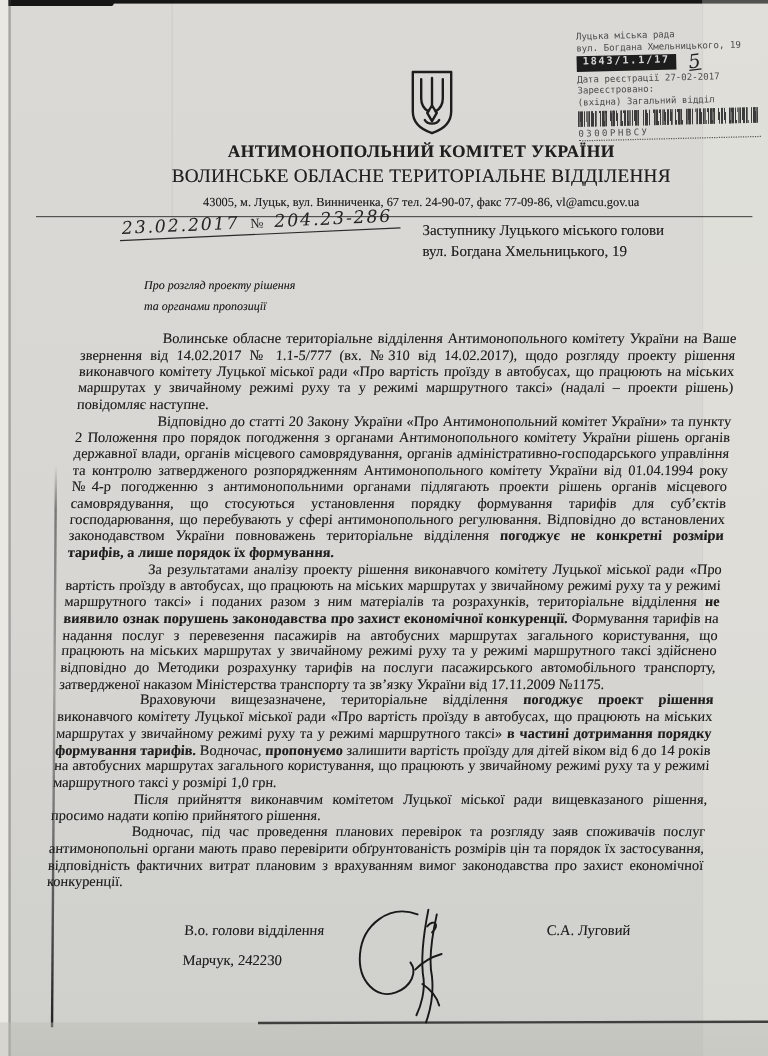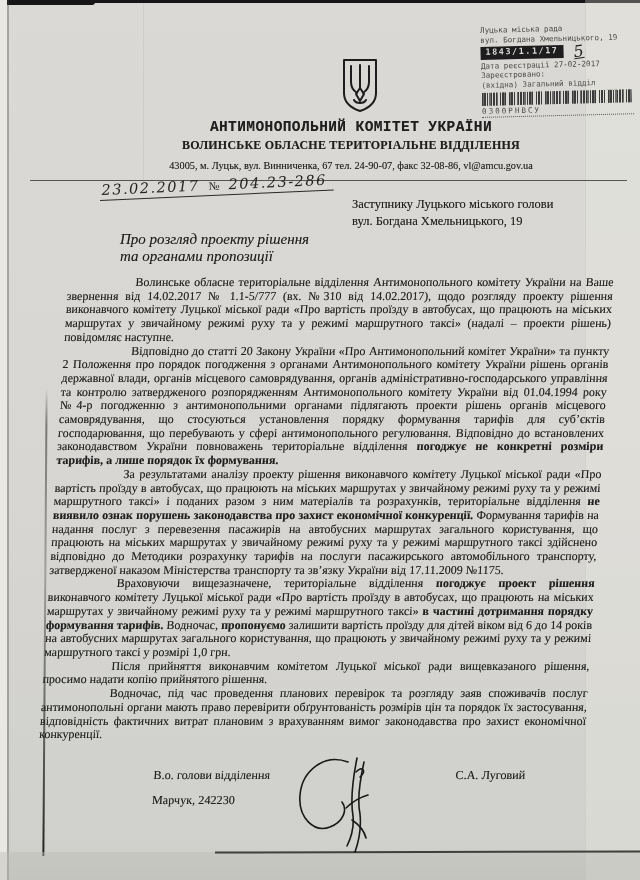--- a/index.html
+++ b/index.html
@@ -32,35 +32,35 @@
     background:
       repeating-linear-gradient(90deg,#3b3b3b 0 1px,transparent 1px 2px,#3b3b3b 2px 4px,transparent 4px 5px,#3b3b3b 5px 6px,transparent 6px 9px),
       repeating-linear-gradient(90deg,rgba(60,60,60,.7) 0 2px,transparent 2px 7px);}
   .barcode-text{border-bottom:1px dotted #555;width:152px;padding-top:1px;letter-spacing:2px;}
 
   
   .emblem{position:absolute;left:340px;top:57px;}
 
   
   .letterhead{position:absolute;left:74px;right:12px;top:119px;text-align:center;}
-  .org-name{font-weight:bold;font-size:14.5px;letter-spacing:.4px;font-family:Liberation Mono, monospace;}
-  .division{font-size:12px;margin-top:3px;letter-spacing:.2px;font-weight:bold;}
+  .org-name{font-weight:bold;font-size:14.5px;letter-spacing:.4px;}
+  .division{font-size:16px;margin-top:3px;letter-spacing:.2px;}
   .contact{font-size:10.3px;margin-top:7px;}
   .head-rule{position:absolute;left:30px;right:13px;top:180px;height:1px;background:rgba(50,50,50,.8);}
 
   
   .refline{position:absolute;left:100px;top:180px;transform:rotate(-2.6deg);transform-origin:left bottom;
     font-family:"DejaVu Serif", serif;font-style:italic;color:#242424;
     border-bottom:1.3px solid #2a2a2a;padding:0 6px 1px 2px;}
   .refline .hd{font-size:14.5px;letter-spacing:1.5px;}
   .refline .nosign{font-style:normal;font-family:"Liberation Serif",serif;font-size:11.5px;margin:0 4px;}
 
   
-  .recipient{position:absolute;left:352px;top:196px;font-size:12.5px;line-height:17px;}
-  .subject{position:absolute;left:120px;top:231px;font-style:italic;font-size:15px;line-height:16.5px;}
+  .recipient{position:absolute;left:352px;top:184px;font-size:12.5px;line-height:17px;}
+  .subject{position:absolute;left:120px;top:231px;font-style:italic;font-size:10px;line-height:16.5px;}
 
   
   .body-block{position:absolute;left:68px;top:276px;width:546px;transform:skewX(-3.6deg);transform-origin:0 0;}
   p.para{margin:0;font-size:12px;line-height:13.7px;text-align:justify;text-indent:68px;}
   p.para .b{font-weight:bold;}
 
   .sig-row{position:relative;margin-top:26px;height:16px;font-size:12.2px;}
   .sig-pos{position:absolute;left:117px;white-space:nowrap;}
   .sig-name{position:absolute;left:419px;white-space:nowrap;}
   .exec-row{position:relative;margin-top:9px;height:16px;font-size:12.2px;}
@@ -104,21 +104,21 @@
       <path d="M20 31 L16 37 L20 44 L24 37 Z"></path>
       <path d="M11 9 V25 C11 31 14 34 17 36"></path>
       <path d="M29 9 V25 C29 31 26 34 23 36"></path>
       <path d="M14 43 C16 47 24 47 26 43"></path>
     </g>
   </svg>
 
   <div class="letterhead">
     <div class="org-name ink">АНТИМОНОПОЛЬНИЙ КОМІТЕТ УКРАЇНИ</div>
     <div class="division ink">ВОЛИНСЬКЕ ОБЛАСНЕ ТЕРИТОРІАЛЬНЕ ВІДДІЛЕННЯ</div>
-    <div class="contact ink">43005, м. Луцьк, вул. Винниченка, 67 тел. 24-90-07, факс 32-08-86, vl@amcu.gov.ua</div>
+    <div class="contact ink">43005, м. Луцьк, вул. Винниченка, 67 тел. 24-90-07, факс 77-09-86, vl@amcu.gov.ua</div>
   </div>
   <div class="head-rule"></div>
 
   <div class="refline">
     <span class="hd">23.02.2017</span>
     <span class="nosign">№</span>
     <span class="hd">204.23-286</span>
   </div>
 
   <div class="recipient ink">

